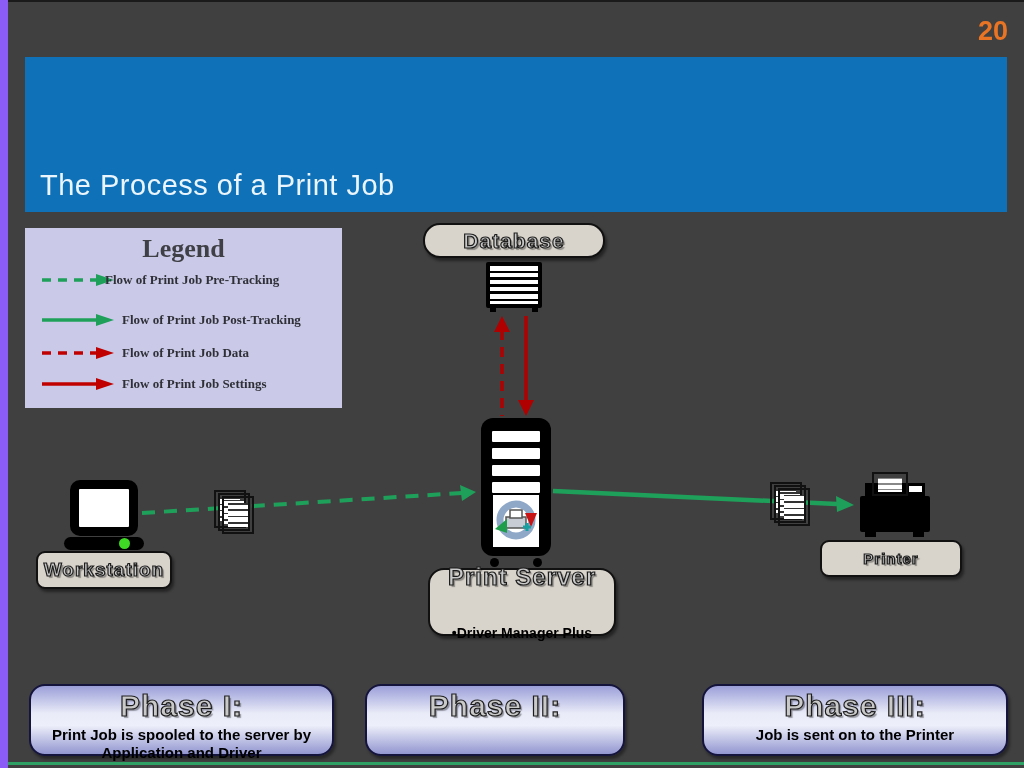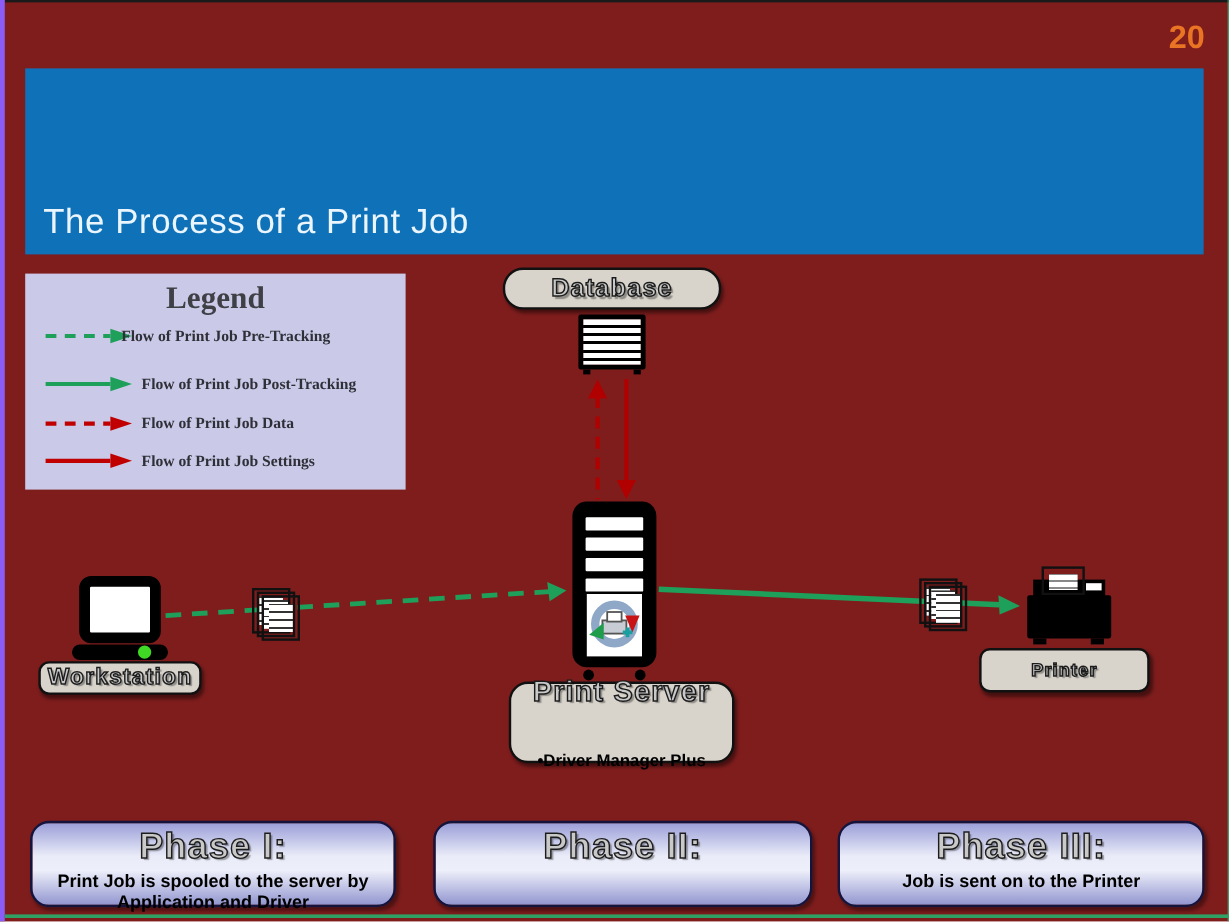--- a/index.html
+++ b/index.html
@@ -1,17 +1,17 @@
 <!DOCTYPE html>
 <html><head>
 <meta charset="utf-8">
 <style>
   html,body{margin:0;padding:0;background:#fff;}
-  .slide{position:relative;width:1024px;height:768px;background:#7f1d1d;overflow:hidden;
-         font-family:"Liberation Sans",sans-serif;border-left:4px solid #8b5cf6;box-sizing:border-box;text-decoration:underline;}
+  .slide{position:relative;width:1024px;height:768px;background:#404040;overflow:hidden;
+         font-family:"Liberation Sans",sans-serif;border-left:8px solid #8b5cf6;box-sizing:border-box;text-decoration:underline;}
   .topline{position:absolute;left:0;top:0;width:1024px;height:2px;background:#1a1a1a;}
   .border-right{position:absolute;left:1019px;top:0;width:2px;height:768px;background:#2FA164;}
   .border-bottom{position:absolute;left:0;top:762px;width:1021px;height:3px;background:#2FA164;}
 
   .page-number{position:absolute;left:940px;top:16px;width:60px;text-align:right;
                font-size:27px;font-weight:bold;color:#E87424;}
 
   .header{position:absolute;left:17px;top:57px;width:982px;height:155px;background:#0F72B8;}
   .header .title{position:absolute;left:15px;bottom:10px;font-size:29px;color:#EAF5FD;letter-spacing:0.5px;}
 
@@ -167,21 +167,21 @@
   </div>
   <div class="plaque" style="left:420px;top:568px;width:188px;height:68px;border-radius:16px;gap:36px;">
     <span class="wordart srv-label-main">Print Server</span>
     <span class="srv-label-sub">•Driver Manager Plus</span>
   </div>
 
   <div class="ws-monitor"></div>
   <div class="ws-base">
     <div class="ws-power"></div>
   </div>
-  <div class="plaque" style="left:28px;top:551px;width:136px;height:28px;">
+  <div class="plaque" style="left:28px;top:551px;width:136px;height:38px;">
     <span class="wordart" style="font-size:19px;">Workstation</span>
   </div>
 
   <svg class="arrow-svg" style="left:128px;top:482px;" width="345" height="40">
     <line x1="6" y1="31" x2="326" y2="11" stroke="#1FA05A" stroke-width="4" stroke-dasharray="13 9"></line>
     <polygon points="324,3 340,10 326,19" fill="#1FA05A"></polygon>
   </svg>
 
   <svg class="arrow-svg" style="left:543px;top:482px;" width="310" height="36">
     <line x1="2" y1="9" x2="286" y2="22" stroke="#1FA05A" stroke-width="4.5"></line>
@@ -206,20 +206,20 @@
   <div class="pr-foot" style="left:857px;"></div>
   <div class="pr-foot" style="left:905px;"></div>
   <div class="plaque" style="left:812px;top:540px;width:142px;height:37px;">
     <span class="wordart" style="font-size:15px;">Printer</span>
   </div>
 
   <div class="phase" style="left:21px;width:305px;">
     <span class="wordart phase-title">Phase I:</span>
     <span class="phase-desc">Print Job is spooled to the server by Application and Driver</span>
   </div>
-  <div class="phase" style="left:357px;width:316px;">
+  <div class="phase" style="left:357px;width:260px;">
     <span class="wordart phase-title">Phase II:</span>
   </div>
   <div class="phase" style="left:694px;width:306px;">
     <span class="wordart phase-title">Phase III:</span>
     <span class="phase-desc">Job is sent on to the Printer</span>
   </div>
 </div>
 
 </body></html>

